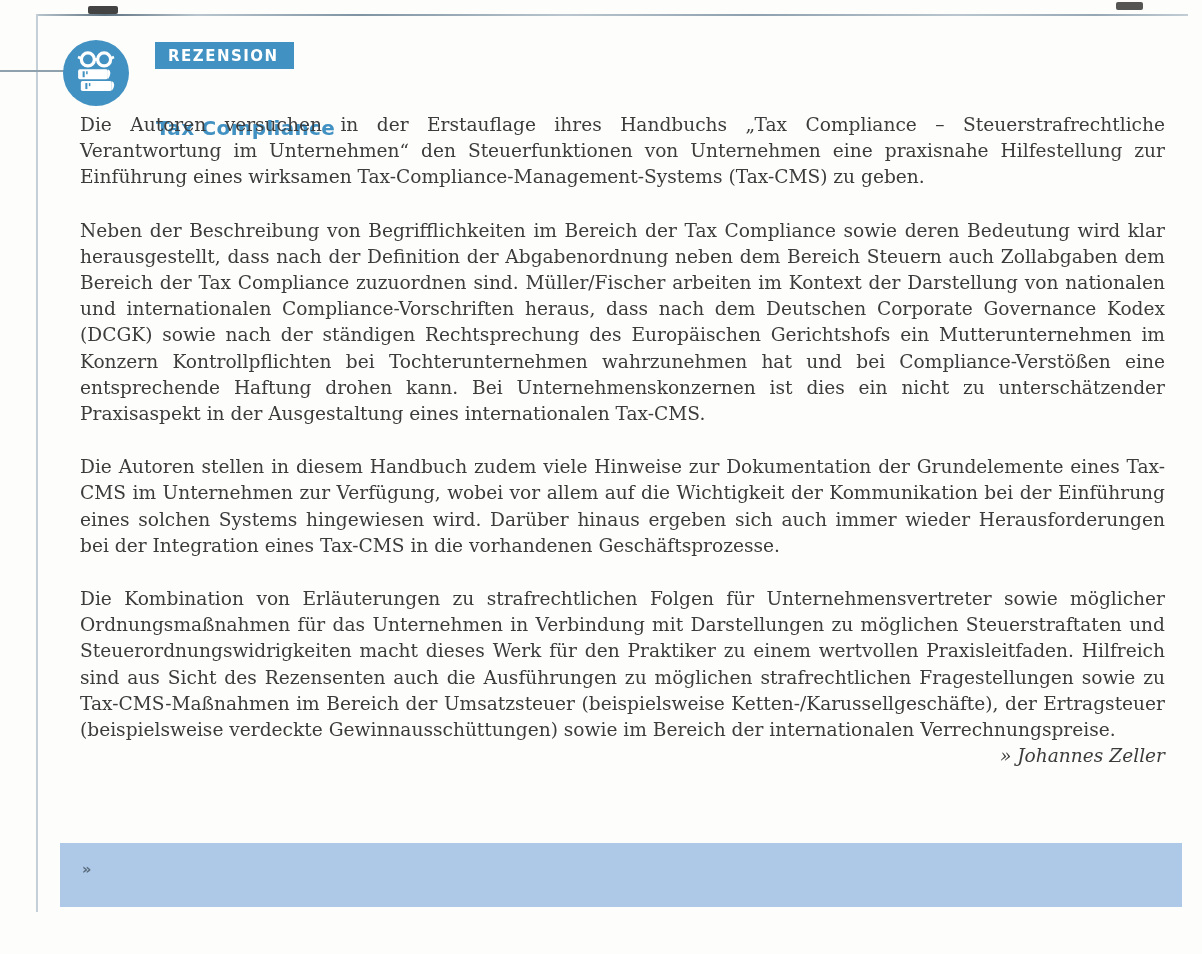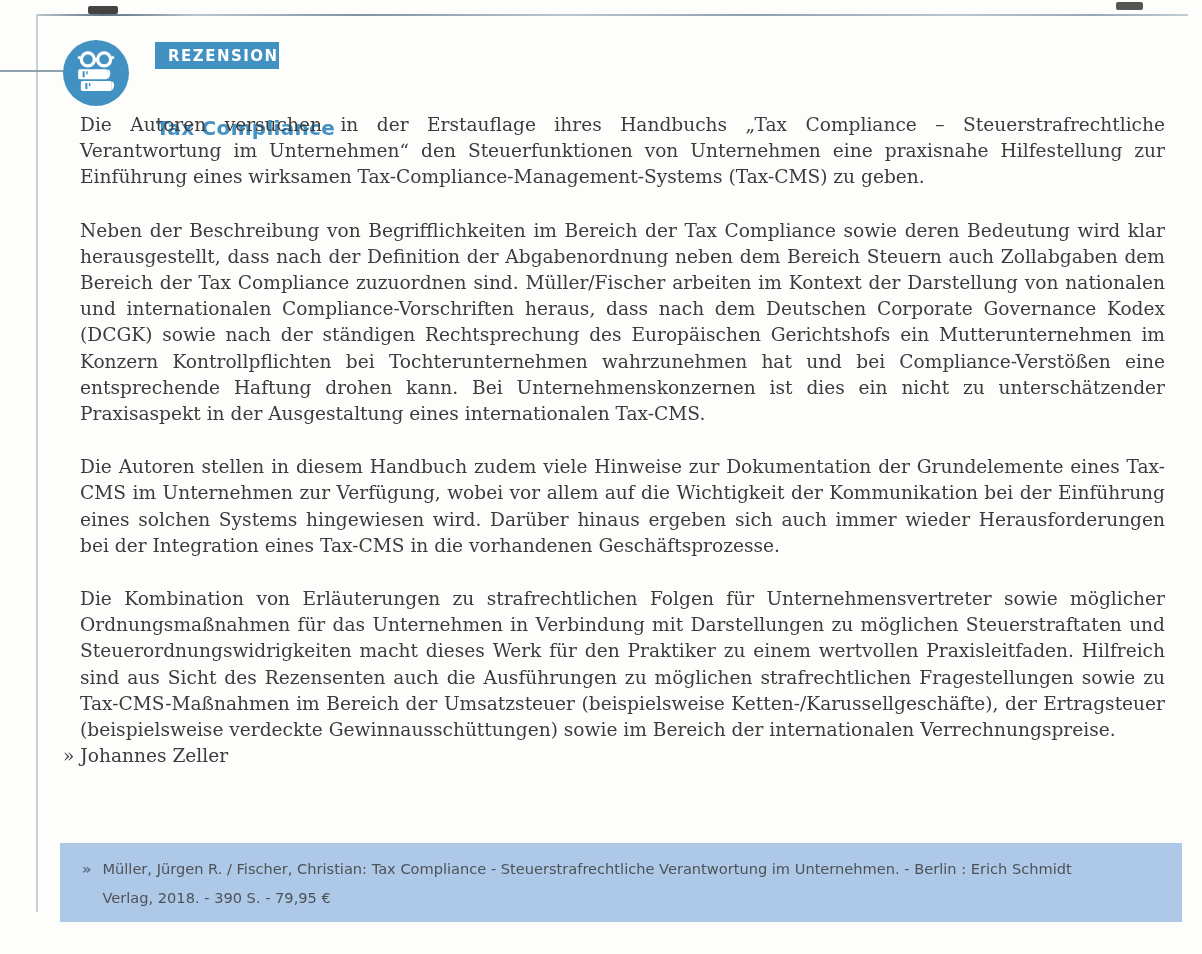--- a/index.html
+++ b/index.html
@@ -27,37 +27,37 @@
     position:absolute;left:3px;top:6px;width:66px;height:66px;border-radius:50%;
     background:var(--accent,#4191c2);
     display:flex;align-items:center;justify-content:center;
   }
   .logo-circle svg{width:52px;height:52px;}
   .badge{
     position:absolute;left:95px;top:8px;
     background:var(--accent,#4191c2);color:#fff;
     font-family:"DejaVu Sans","Liberation Sans",sans-serif;
     font-weight:bold;font-size:15px;letter-spacing:1.5px;
-    padding:5px 0 4px 13px;
+    padding:5px 15px 4px 13px;
   }
   .page-title{
     position:absolute;left:96px;top:48px;
     color:var(--accent,#4191c2);
     font-family:"DejaVu Sans","Liberation Sans",sans-serif;
     font-weight:bold;font-size:20px;letter-spacing:.3px;margin-top:34px;
   }
 
   
   .review{
     position:absolute;left:63px;top:112px;width:1102px;
     font-size:18.6px;line-height:26.2px;
     text-align:justify;
   }
   .review p{margin:0 0 27px 17px;}
-  .review p.author{margin:0;text-align:left;}
+  .review p.author{margin:0;font-style:italic;text-align:right;}
 
   
   .citation-box{
     position:absolute;left:60px;top:843px;width:1122px;min-height:64px;
     background:var(--box-blue,#adc9e7);
     box-sizing:border-box;
     padding:11px 64px 10px 22px;
     font-family:"DejaVu Sans","Liberation Sans",sans-serif;
     font-size:14.6px;line-height:29px;color:#4e5257;
     display:flex;gap:11px;
@@ -103,16 +103,15 @@
   <div class="review">
     <p>Die Autoren versuchen in der Erstauflage ihres Handbuchs „Tax Compliance – Steuerstrafrechtliche Verantwortung im Unternehmen“ den Steuerfunktionen von Unternehmen eine praxisnahe Hilfestellung zur Einführung eines wirksamen Tax-Compliance-Management-Systems (Tax-CMS) zu geben.</p>
     <p>Neben der Beschreibung von Begrifflichkeiten im Bereich der Tax Compliance sowie deren Bedeutung wird klar herausgestellt, dass nach der Definition der Abgabenordnung neben dem Bereich Steuern auch Zollabgaben dem Bereich der Tax Compliance zuzuordnen sind. Müller/Fischer arbeiten im Kontext der Darstellung von nationalen und internationalen Compliance-Vorschriften heraus, dass nach dem Deutschen Corporate Governance Kodex (DCGK) sowie nach der ständigen Rechtsprechung des Europäischen Gerichtshofs ein Mutterunternehmen im Konzern Kontrollpflichten bei Tochterunternehmen wahrzunehmen hat und bei Compliance-Verstößen eine entsprechende Haftung drohen kann. Bei Unternehmenskonzernen ist dies ein nicht zu unterschätzender Praxisaspekt in der Ausgestaltung eines internationalen Tax-CMS.</p>
     <p>Die Autoren stellen in diesem Handbuch zudem viele Hinweise zur Dokumentation der Grundelemente eines Tax-CMS im Unternehmen zur Verfügung, wobei vor allem auf die Wichtigkeit der Kommunikation bei der Einführung eines solchen Systems hingewiesen wird. Darüber hinaus ergeben sich auch immer wieder Herausforderungen bei der Integration eines Tax-CMS in die vorhandenen Geschäftsprozesse.</p>
     <p style="margin-bottom:0;">Die Kombination von Erläuterungen zu strafrechtlichen Folgen für Unternehmensvertreter sowie möglicher Ordnungsmaßnahmen für das Unternehmen in Verbindung mit Darstellungen zu möglichen Steuerstraftaten und Steuerordnungswidrigkeiten macht dieses Werk für den Praktiker zu einem wertvollen Praxisleitfaden. Hilfreich sind aus Sicht des Rezensenten auch die Ausführungen zu möglichen strafrechtlichen Fragestellungen sowie zu Tax-CMS-Maßnahmen im Bereich der Umsatzsteuer (beispielsweise Ketten-/Karussellgeschäfte), der Ertragsteuer (beispielsweise verdeckte Gewinnausschüttungen) sowie im Bereich der internationalen Verrechnungspreise.</p>
     <p class="author">» Johannes Zeller</p>
   </div>
 
   <div class="citation-box">
     <span class="marker">»</span>
-    <span class="cite-text">Müller, Jürgen R. / Fischer, Christian: Tax Compliance - Steuerstrafrechtliche Verantwortung im Unternehmen. - Berlin : Erich Schmidt Verlag, 2018. - 390 S. - 79,95 €</span>
   </div>
 
 </div>
 
 </body></html>

